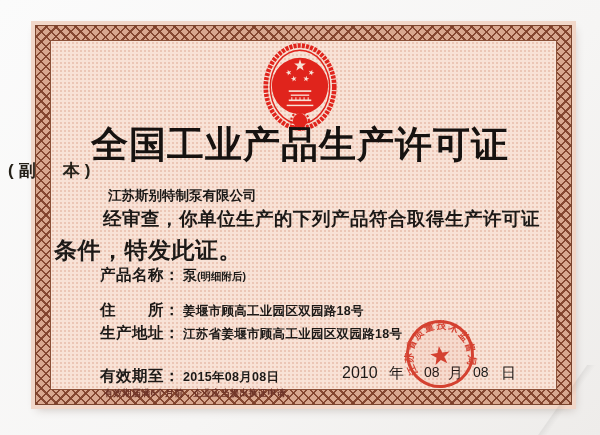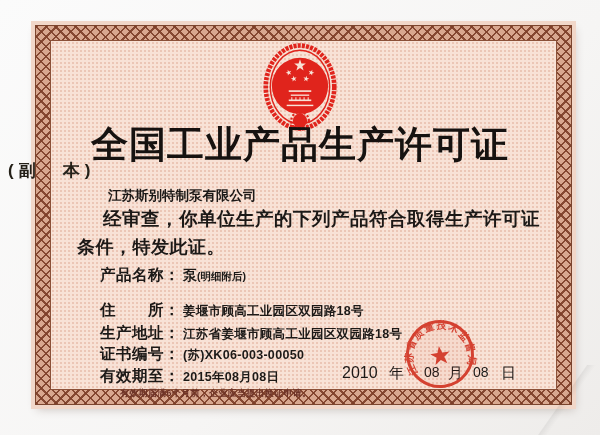--- a/index.html
+++ b/index.html
@@ -36,32 +36,32 @@
   .title{
     position:absolute; left:0; right:0; top:120px; text-align:center;
     font-size:37px; font-weight:900; letter-spacing:1px; color:#161210;
   }
   .subtitle{
     position:absolute; left:8px; right:0; top:159px; text-align:left;
     font-size:17px; font-weight:600; letter-spacing:5px; color:#242018;
   }
   .company{position:absolute; left:88px; top:187px; font-size:13.5px; font-weight:700;padding-left:20px;}
   .stmt1{position:absolute; left:103px; top:206px; font-size:18.5px; font-weight:800; letter-spacing:.5px;}
-  .stmt2{position:absolute; left:77px;  top:235px; font-size:18px; font-weight:800; letter-spacing:.5px;}
+  .stmt2{position:absolute; left:54px;  top:235px; font-size:23px; font-weight:800; letter-spacing:.5px;}
   .frow{position:absolute; left:100px; display:flex; align-items:baseline;}
   .frow .lab{font-size:15.5px; font-weight:800; letter-spacing:.5px; white-space:pre;}
   .frow .val{font-size:12.5px; font-weight:700; margin-left:3px; letter-spacing:.3px;}
   .frow .big{font-size:14px; font-weight:800; margin-left:3px;}
   .frow .note{font-size:10.5px; font-weight:800;}
   .row-product{top:265px;text-align:center;}
   .row-address{top:300px;}
   .row-prodaddr{top:323px;}
   .row-certno{top:344px;}
   .row-valid{top:366px;}
-  .footnote{position:absolute; left:104px; top:387px; font-size:9px; font-weight:700; color:#6d3328; letter-spacing:.3px;padding-left:16px;}
+  .footnote{position:absolute; left:104px; top:387px; font-size:9px; font-weight:700; color:#6d3328; letter-spacing:.3px;}
   .date-part{position:absolute; top:364px; font-weight:400; z-index:2;}
   .d-year{left:342px; font-size:16px;}
   .d-yu{left:389px; font-size:15px;}
   .d-month{left:424px; font-size:14px;text-align:center;}
   .d-mu{left:448px; font-size:15px;}
   .d-day{left:473px; font-size:14px;}
   .d-du{left:501px; font-size:15px;}
   .seal{position:absolute; left:404px; top:318px; width:72px; height:72px; z-index:5; transform:rotate(-8deg); opacity:.92;}
 </style>
 </head>
@@ -112,24 +112,20 @@
     <div class="frow row-address">
       <span class="lab">住　　所：</span>
       <span class="val">姜堰市顾高工业园区双园路18号</span>
     </div>
 
     <div class="frow row-prodaddr">
       <span class="lab">生产地址：</span>
       <span class="val">江苏省姜堰市顾高工业园区双园路18号</span>
     </div>
 
-    <div class="frow row-certno">
-      <span class="lab">证书编号：</span>
-      <span class="val">(苏)XK06-003-00050</span>
-    </div>
 
     <div class="frow row-valid">
       <span class="lab">有效期至：</span>
       <span class="val">2015年08月08日</span>
     </div>
 
     <div class="footnote">有效期届满6个月前，企业应当提出换证申请。</div>
 
     <span class="date-part d-year">2010</span>
     <span class="date-part d-yu">年</span>

